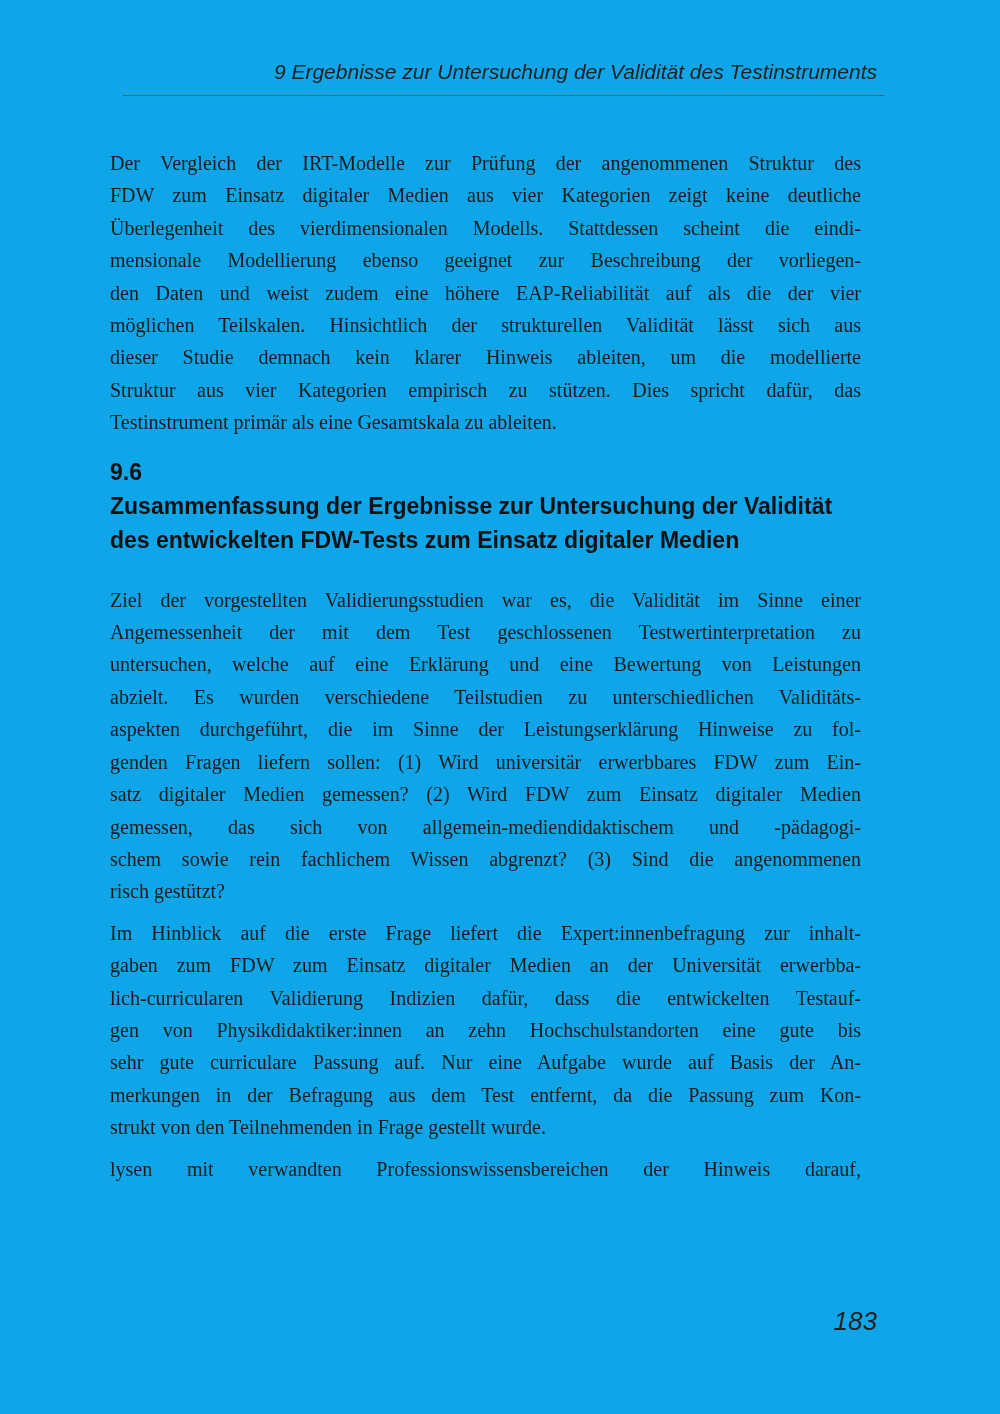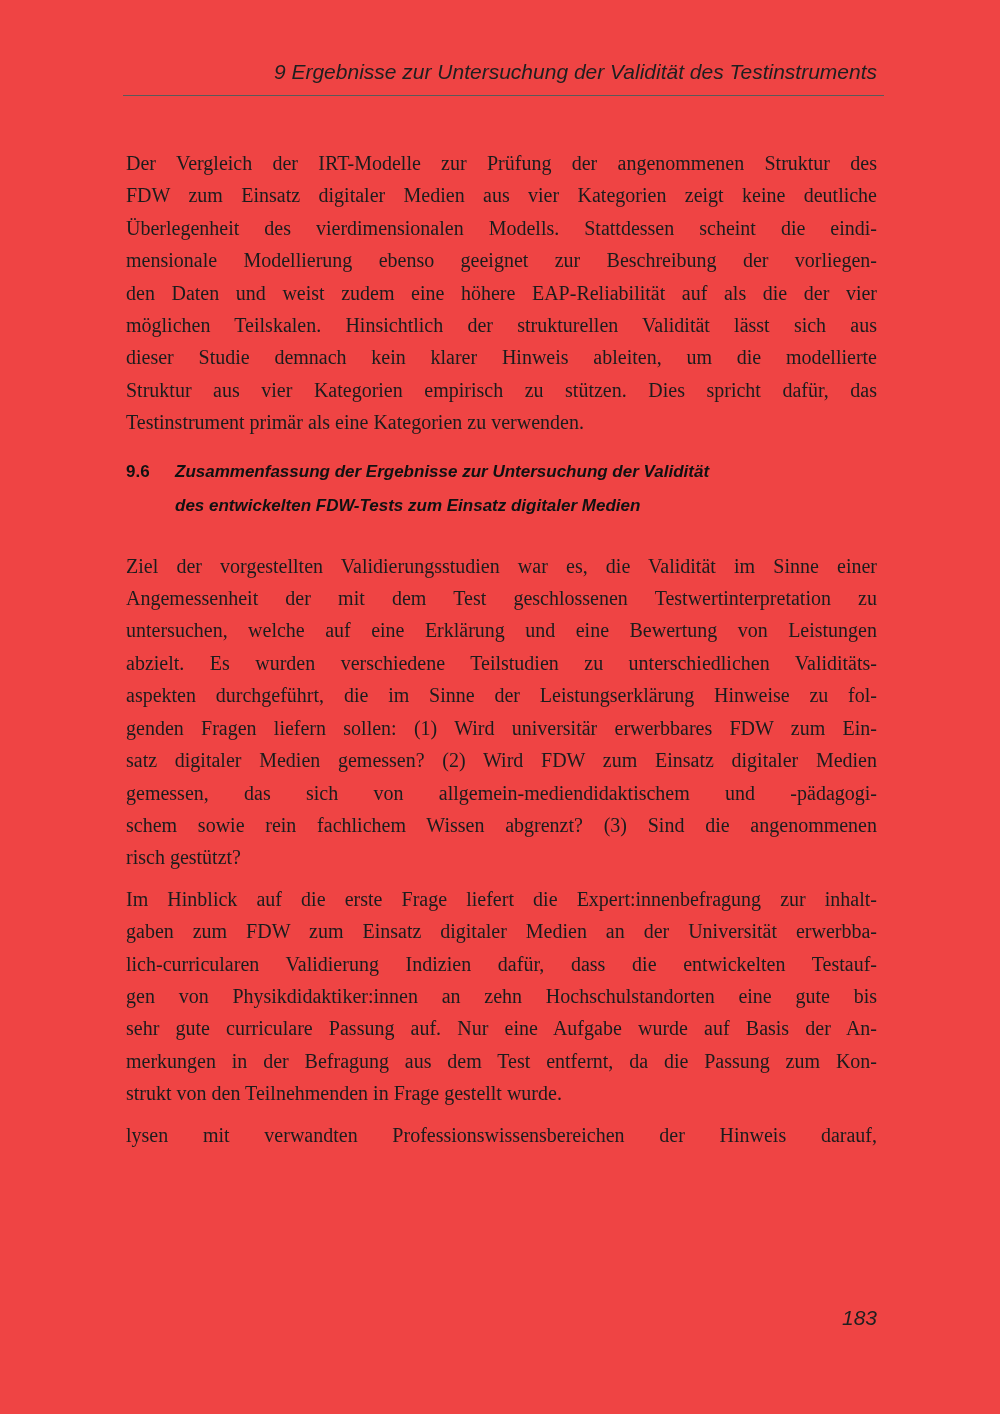--- a/index.html
+++ b/index.html
@@ -10,21 +10,21 @@
   body {
     width: 1000px;
     height: 1414px;
     position: relative;
     font-family: "Liberation Serif", serif;
     color: #1c1c1c;
   }
   .page {
     position: absolute;
     inset: 0;
-    background: #ef4444;
+    background: #0ea5e9;
   }
   .running-header-text {
     position: absolute;
     top: 59px;
     right: 123px;
     font-family: "Liberation Sans", sans-serif;
     font-style: italic;
     font-size: 21px;
     line-height: 26px;
     color: #1f1f1f;
@@ -33,21 +33,21 @@
   .header-rule {
     position: absolute;
     top: 95px;
     left: 123px;
     width: 761px;
     height: 1px;
     background: #5a5a5a;
   }
   main {
     position: absolute;
-    left: 126px;
+    left: 110px;
     top: 147px;
     width: 751px;
   }
   .para {
     margin: 0 0 9px 0;
     font-size: 20px;
     line-height: 32.4px;
     color: #1c1c1c;
   }
   .para .line {
@@ -55,41 +55,41 @@
     text-align-last: justify;
   }
   .para .line.last {
     text-align-last: left;
   }
   .section-heading {
     display: flex;
     margin: 16px 0 27px 0;
     font-family: "Liberation Sans", sans-serif;
     font-weight: bold;
-    font-size: 17px;
+    font-size: 23px;
     line-height: 34px;
     color: #111111;
+    flex-direction: column;
   }
   .section-number {
     flex: none;
     width: 49px;
   }
   .section-title .line {
     text-align: center;
     text-align-last: left;
     white-space: nowrap;
-    font-style: italic;
   }
   .page-number {
     position: absolute;
     top: 1306px;
     right: 123px;
     font-family: "Liberation Sans", sans-serif;
     font-style: italic;
-    font-size: 21px;
+    font-size: 26px;
     color: #1f1f1f;
   }
 </style>
 </head>
 <body>
 
 <div class="page">
 
   <div class="running-header-text">9 Ergebnisse zur Untersuchung der Validität des Testinstruments</div>
 
@@ -99,21 +99,21 @@
 
     <div class="para">
         <div class="line">Der Vergleich der IRT-Modelle zur Prüfung der angenommenen Struktur des</div>
         <div class="line">FDW zum Einsatz digitaler Medien aus vier Kategorien zeigt keine deutliche</div>
         <div class="line">Überlegenheit des vierdimensionalen Modells. Stattdessen scheint die eindi-</div>
         <div class="line">mensionale Modellierung ebenso geeignet zur Beschreibung der vorliegen-</div>
         <div class="line">den Daten und weist zudem eine höhere EAP-Reliabilität auf als die der vier</div>
         <div class="line">möglichen Teilskalen. Hinsichtlich der strukturellen Validität lässt sich aus</div>
         <div class="line">dieser Studie demnach kein klarer Hinweis ableiten, um die modellierte</div>
         <div class="line">Struktur aus vier Kategorien empirisch zu stützen. Dies spricht dafür, das</div>
-        <div class="line last">Testinstrument primär als eine Kategorien zu verwenden.</div>
+        <div class="line last">Testinstrument primär als eine Gesamtskala zu ableiten.</div>
       </div>
 
     <h2 class="section-heading">
       <span class="section-number">9.6</span>
       <span class="section-title">
           <div class="line">Zusammenfassung der Ergebnisse zur Untersuchung der Validität</div>
           <div class="line">des entwickelten FDW-Tests zum Einsatz digitaler Medien</div>
         </span>
     </h2>
 

